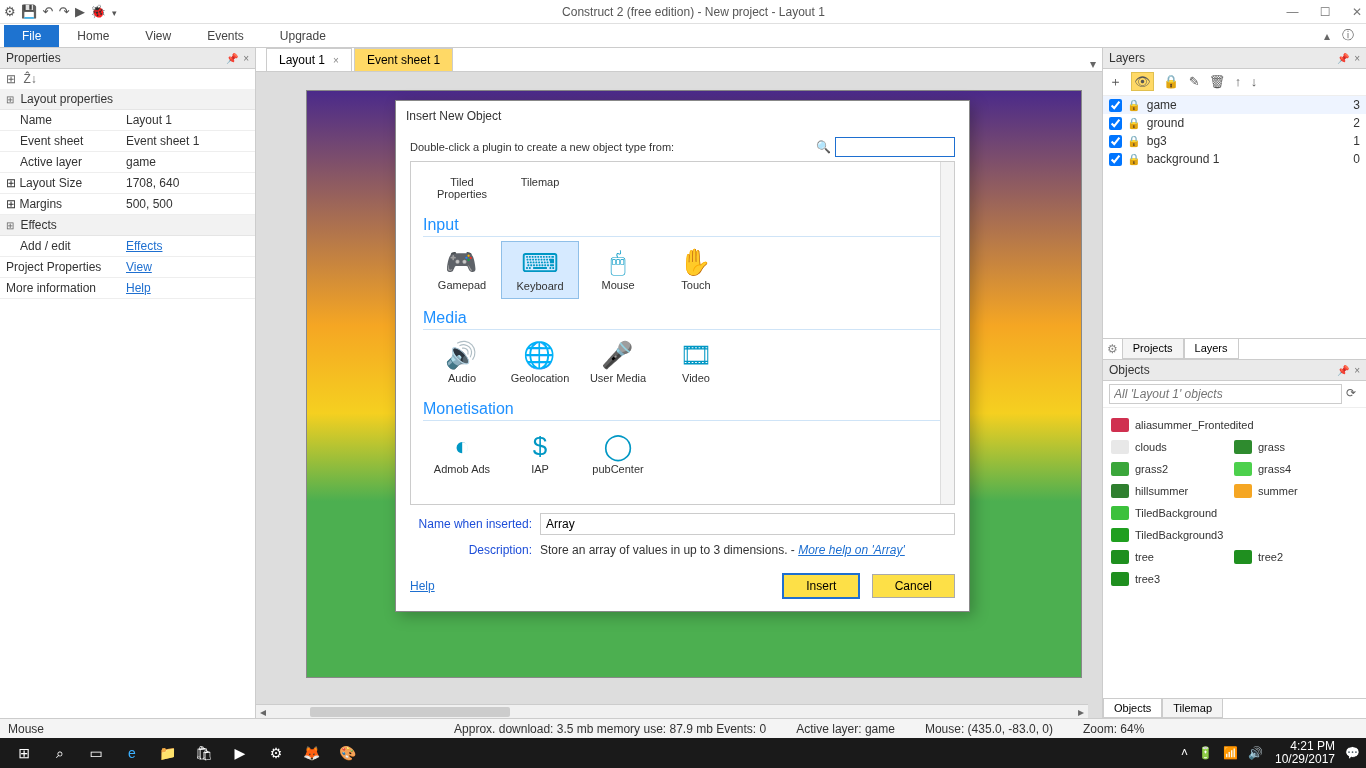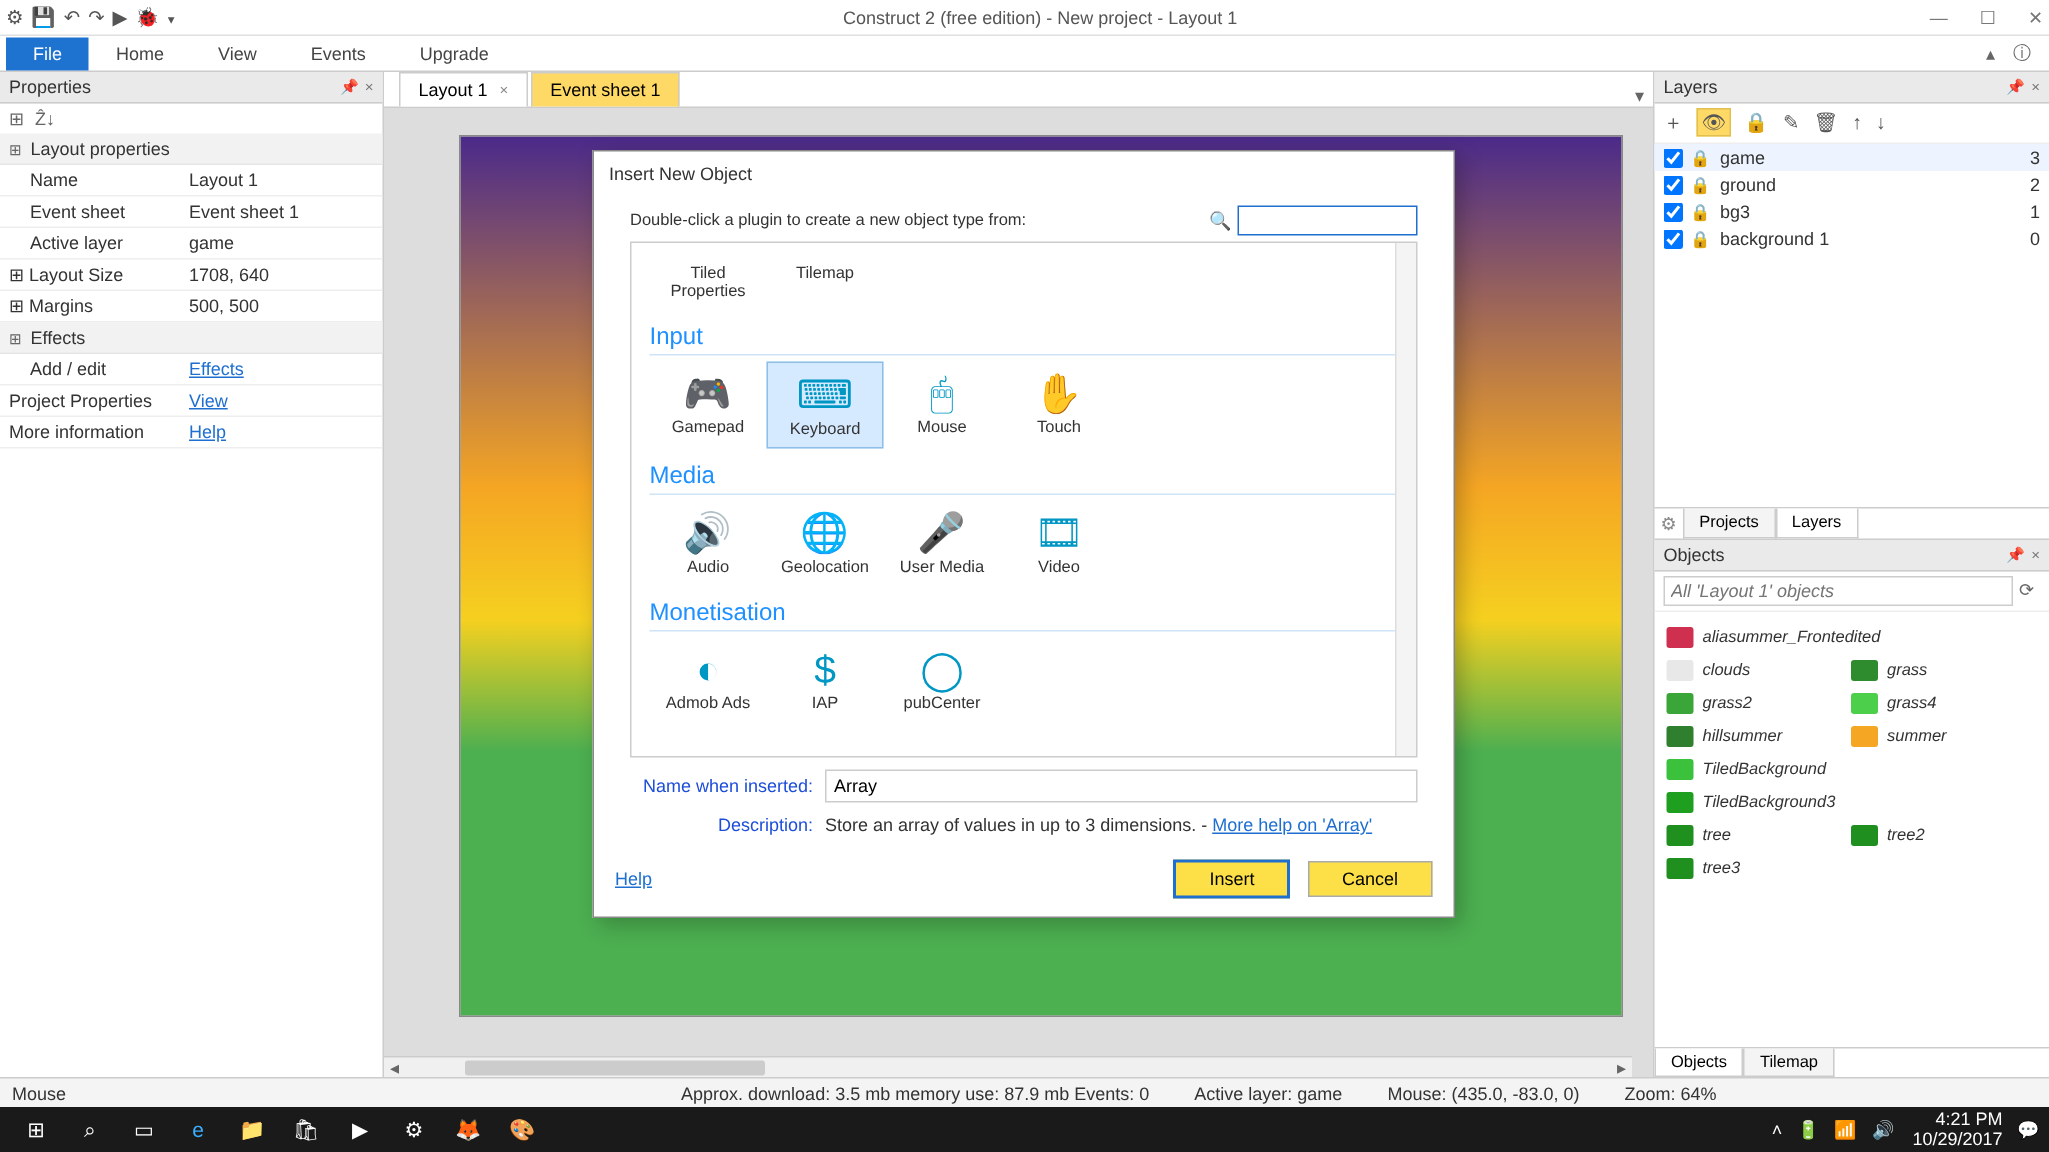--- a/index.html
+++ b/index.html
@@ -52,60 +52,60 @@
 .layer-row .lock { color: #888; margin-right: 6px; font-size: 11px; }
 .layer-row .name { flex: 1; color: #333; }
 .layer-row .idx { color: #333; }
 .right-tabs { border-top: 1px solid #ccc; display: flex; }
 .right-tabs .rt { padding: 3px 10px; border: 1px solid #ccc; border-top: none; background: #f4f4f4; cursor: pointer; font-size: 11px; }
 .right-tabs .rt.active { background: #fff; }
 
 .objects-panel { flex: 1; display: flex; flex-direction: column; }
 .obj-search { padding: 3px 6px; border-bottom: 1px solid #eee; display: flex; }
 .obj-search input { flex: 1; border: 1px solid #ccc; padding: 2px 4px; color: #999; font-style: italic; }
-.obj-grid { flex: 1; padding: 6px; overflow: hidden; font-style: italic; }
+.obj-grid { flex: 1; padding: 6px; overflow: hidden; }
 .obj-item { display: inline-flex; align-items: center; width: 49%; padding: 4px 2px; vertical-align: top; }
 .obj-item.full { width: 100%; }
 .obj-item .swatch { width: 18px; height: 14px; margin-right: 6px; border-radius: 2px; flex-shrink: 0; }
 .obj-item .label { color: #333; font-size: 11px; }
 
 .statusbar { position: absolute; bottom: 30px; left: 0; right: 0; height: 20px; background: #f4f4f4; border-top: 1px solid #ccc; display: flex; align-items: center; padding: 0 8px; color: #333; font-size: 11px; }
 .statusbar span { margin-right: 30px; }
 .statusbar .right { margin-left: auto; margin-right: 0; }
 .statusbar .r-item { margin-left: 30px; margin-right: 0; }
 
 .taskbar { position: absolute; bottom: 0; left: 0; right: 0; height: 30px; background: #1a1a1a; display: flex; align-items: center; padding: 0 6px; }
 .taskbar .tb-icon { width: 36px; height: 30px; display: flex; align-items: center; justify-content: center; color: #fff; font-size: 14px; cursor: pointer; }
 .taskbar .tray { margin-left: auto; display: flex; align-items: center; color: #fff; font-size: 11px; }
 .taskbar .tray span { margin-left: 10px; }
 .taskbar .clock { text-align: right; line-height: 1.1; margin-left: 12px; }
 
 
 .dialog { position: absolute; left: 395px; top: 100px; width: 575px; height: 512px; background: #fff; border: 1px solid #888; box-shadow: 4px 4px 14px rgba(0,0,0,0.25); display: flex; flex-direction: column; }
 .dialog-title { padding: 8px 10px; color: #333; }
-.dialog-body { flex: 1; padding: 6px 24px; display: flex; flex-direction: column; overflow: hidden; }
+.dialog-body { flex: 1; padding: 6px 14px; display: flex; flex-direction: column; overflow: hidden; }
 .dialog-search-row { display: flex; align-items: center; margin-bottom: 4px; }
 .dialog-search-row .hint { flex: 1; color: #333; font-size: 11px; }
 .dialog-search-row .mag { color: #555; margin-right: 4px; }
 .dialog-search-row input { width: 120px; border: 1px solid #1e6fd0; padding: 2px 4px; height: 20px; }
 .plugin-scroll { flex: 1; border: 1px solid #ccc; padding: 6px 12px; overflow: hidden; position: relative; }
 .plugin-scroll .vsb { position: absolute; right: 0; top: 0; bottom: 0; width: 14px; background: #f4f4f4; border-left: 1px solid #ddd; }
 .plugin-cat { color: #1e90ff; font-size: 16px; margin: 10px 0 4px 0; border-bottom: 1px solid #cfe4f7; padding-bottom: 2px; }
 .plugin-row { display: flex; flex-wrap: wrap; }
 .plugin-item { width: 78px; text-align: center; padding: 6px 2px; cursor: pointer; }
 .plugin-item.selected { background: #d6eaff; border: 1px solid #8fbfe8; }
 .plugin-item .picon { font-size: 26px; color: #0097c4; height: 30px; display: flex; align-items: center; justify-content: center; }
 .plugin-item .plabel { font-size: 11px; color: #333; margin-top: 2px; }
 .top-extras { display:flex; }
 .top-extras .plugin-item { width:78px; }
 .form-row { display: flex; align-items: center; margin-top: 8px; font-size: 11px; }
 .form-row .flabel { width: 130px; text-align: right; padding-right: 8px; color: #1d4ed8; }
 .form-row input { flex: 1; border: 1px solid #ccc; padding: 3px 5px; }
 .form-row .desc { flex: 1; color: #333; }
-.form-row .desc a { color: #1e6fd0; text-decoration: underline; }
+.form-row .desc a { color: #1e6fd0; text-decoration: underline; font-style: italic; }
 .dialog-footer { display: flex; align-items: center; padding: 10px 14px 12px 14px; }
 .dialog-footer .help { color: #1e6fd0; text-decoration: underline; cursor: pointer; }
 .dialog-footer .btns { margin-left: auto; }
 .dialog-footer button { padding: 4px 22px; margin-left: 8px; background: #fde047; border: 1px solid #aaa; cursor: pointer; }
 .dialog-footer button.primary { border: 2px solid #1e6fd0; }
 </style>
 </head>
 <body>
 
 <div class="titlebar">

